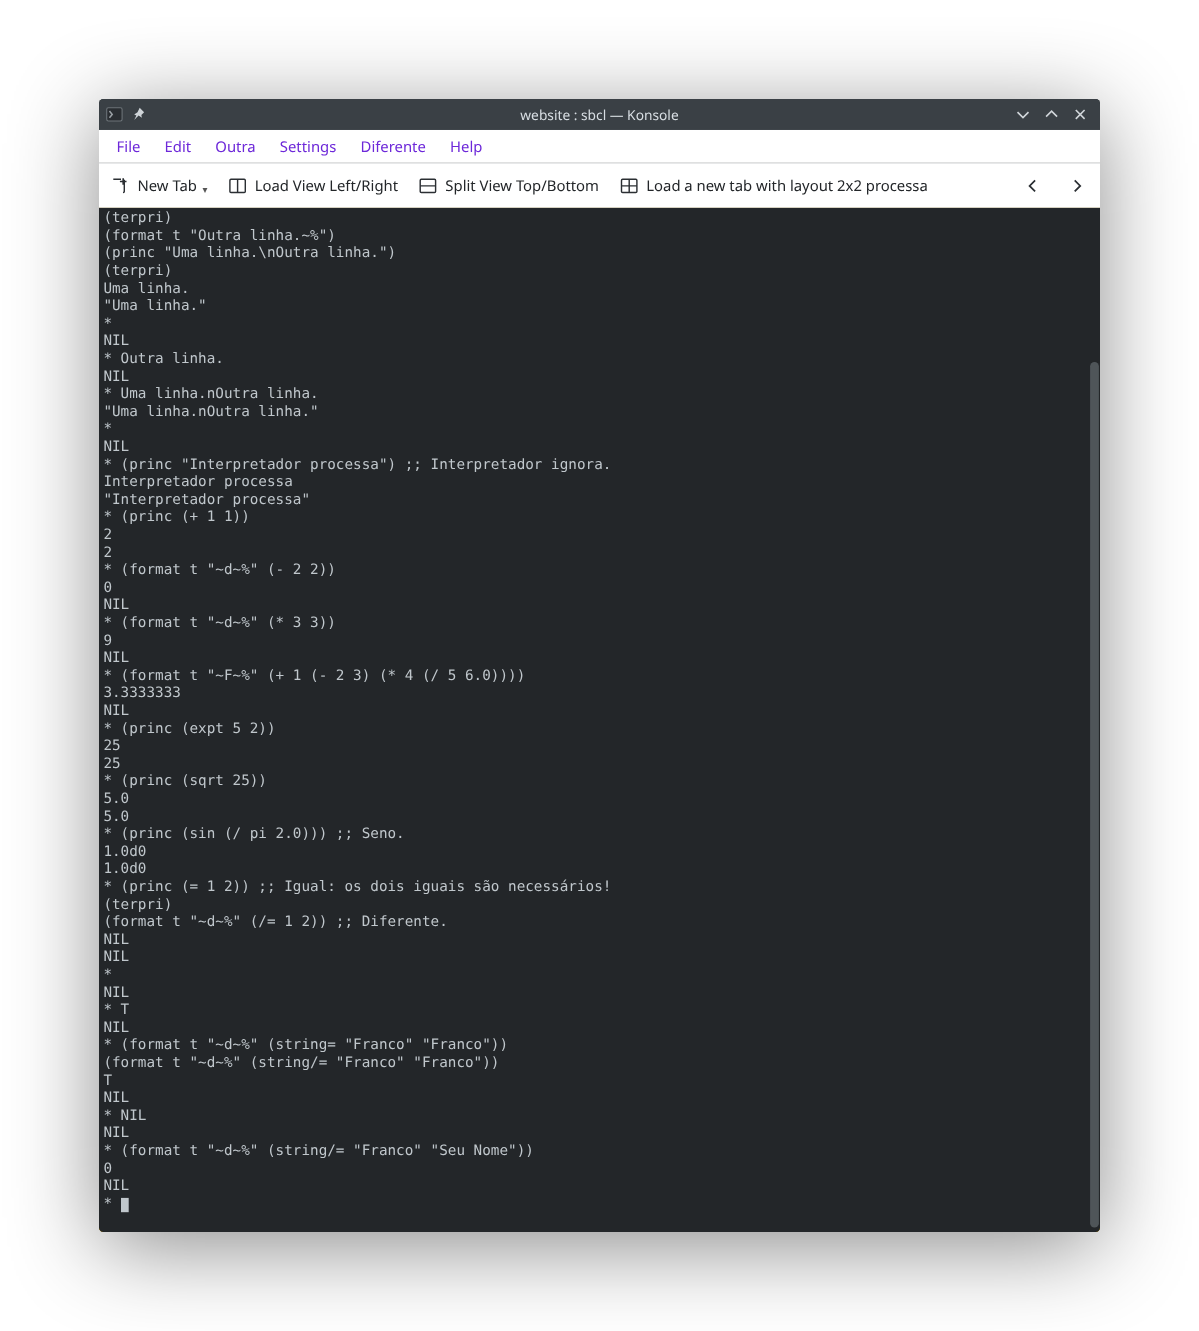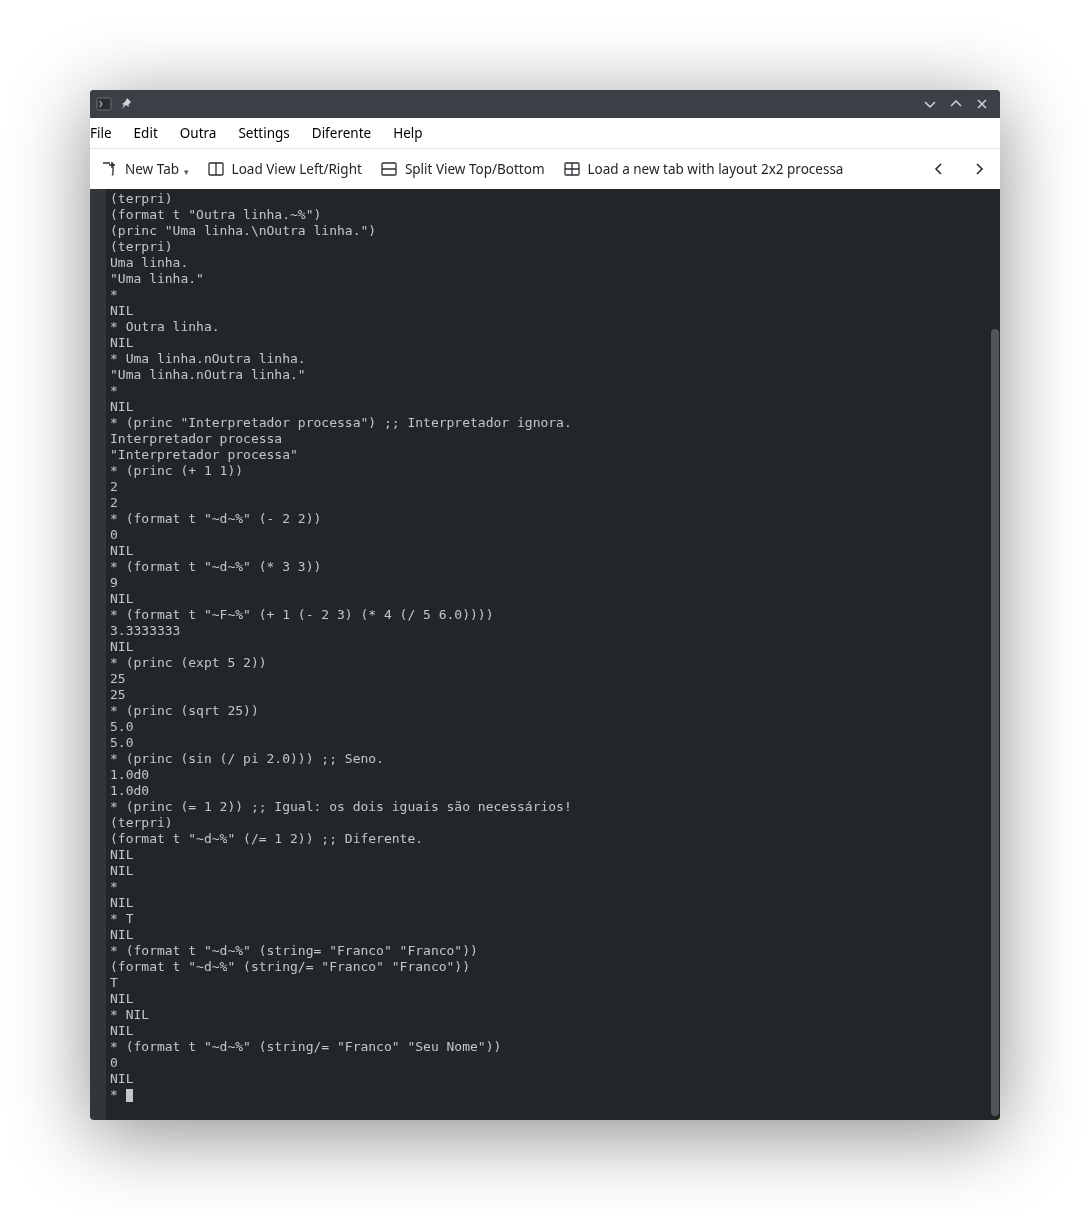--- a/index.html
+++ b/index.html
@@ -62,23 +62,23 @@
     padding-right: 12px;
   }
   .titlebar svg { display: block; }
 
   .menubar {
     height: 30px;
     background: #ffffff;
     display: flex;
     align-items: center;
     gap: 22px;
-    padding: 0 0;
+    padding: 0 16px;
     font-size: 13.5px;
-    color: #000000;
+    color: #6d28d9;
   }
   .menubar .item { cursor: default; }
 
   .toolbar {
     height: 40px;
     background: #ffffff;
     border-top: 1px solid #e5e6e7;
     display: flex;
     align-items: center;
     padding: 0 10px;
@@ -106,21 +106,20 @@
     color: #555;
     margin-left: -2px;
     position: relative;
     top: 5px;
   }
 
   .terminal-wrap {
     flex: 1;
     display: flex;
     background: #eab308;
-    margin-left: 16px;
   }
   .terminal {
     flex: 1;
     background: #232629;
     color: #c0c7cc;
     font-family: "DejaVu Sans Mono", "Liberation Mono", Consolas, monospace;
     font-size: 13px;
     line-height: 16px;
     padding: 2px 0 2px 4px;
     white-space: pre;
@@ -161,20 +160,21 @@
               <rect x="1" y="2" width="14" height="12" rx="1.5" fill="#2a2e32" stroke="#6c7378" stroke-width="1"></rect>
               <path d="M3.5 5 L6 8 L3.5 11" stroke="#9aa0a5" stroke-width="1.4" fill="none"></path>
             </svg>
       </div>
       <div class="box">
         <svg width="14" height="14" viewBox="0 0 14 14">
               <path d="M8 1 L12 5 L9.5 7.5 L10 10 L7 8 L3 12 L5 8 L3 7 L6 5 Z" fill="#cfd4d8"></path>
             </svg>
       </div>
     </div>
+    <div class="title">website : sbcl — Konsole</div>
     <div class="win-controls">
       <div>
         <svg width="12" height="12" viewBox="0 0 12 12">
               <path d="M1 4 L6 9 L11 4" stroke="#cfd4d8" stroke-width="1.5" fill="none"></path>
             </svg>
       </div>
       <div>
         <svg width="12" height="12" viewBox="0 0 12 12">
               <path d="M1 8 L6 3 L11 8" stroke="#cfd4d8" stroke-width="1.5" fill="none"></path>
             </svg>

